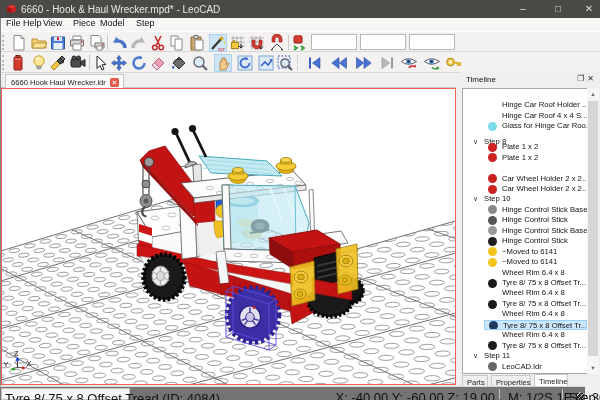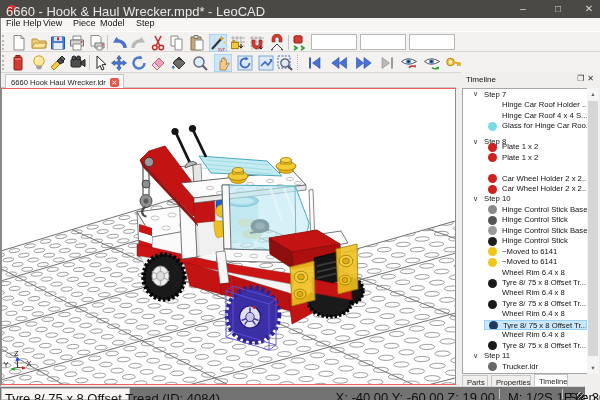--- a/index.html
+++ b/index.html
@@ -1,16 +1,16 @@
 <!DOCTYPE html>
 <html><head><meta charset="utf-8"><style>
 *{margin:0;padding:0;box-sizing:border-box}
 html,body{width:600px;height:400px;overflow:hidden;font-family:"Liberation Sans",sans-serif;background:#f0efee}
 #titlebar{position:absolute;left:0;top:0;width:600px;height:18px;background:#4b4945;color:#e9e8e6}
-#titlebar .txt{position:absolute;left:6px;top:3.5px;font-size:13px}
+#titlebar .txt{position:absolute;left:21px;top:3.5px;font-size:10px}
 #titlebar .wb{position:absolute;top:0;width:30px;height:18px;color:#dcdbd9;font-size:10px;text-align:center;line-height:17px}
 #menubar{position:absolute;left:0;top:18px;width:600px;height:12.5px;background:#f7f6f5;font-size:9px;color:#111}
 #menubar span{position:absolute;top:0.2px}
 #tb1{position:absolute;left:0;top:30.5px;width:600px;height:21.5px;background:#f3f2f0;border-top:1px solid #fff;border-bottom:1px solid #d9d7d5}
 #tb2{position:absolute;left:0;top:52px;width:600px;height:20.5px;background:#f3f2f0;border-bottom:1px solid #d9d7d5}
 .ti{position:absolute;width:18px;height:18px}
 .sep{position:absolute;top:3px;width:1px;height:15px;background:#c9c7c5}
 .sep2{position:absolute;top:3px;width:2px;height:15px;border-left:1px dotted #b5b3b1}
 .handle{position:absolute;left:2px;top:3px;width:3px;height:15px;border-left:2px dotted #b9b7b5}
 .combo{position:absolute;top:2.5px;height:15.5px;background:#fff;border:1px solid #b9b7b5}
@@ -1095,24 +1095,20 @@
         <text x="26.5" y="366">X</text>
         <text x="3.5" y="366.5">Y</text>
       </g>
 </svg>
 </div>
 <div id="splitter"></div>
 <div id="panel">
  <div id="ptitle">Timeline</div>
  <div id="pbtns">❐✕</div>
  <div id="tree">
-<div class="trow" style="top:0.8px">
-        <span class="chev">∨</span>
-        <span class="stxt">Step 7</span>
-      </div>
 <div class="trow" style="top:11.2px">
         <span class="pic"></span>
         <span class="itxt">Hinge Car Roof Holder  ...</span>
       </div>
 <div class="trow" style="top:21.7px">
         <span class="pic"></span>
         <span class="itxt">Hinge Car Roof  4 x  4 S...</span>
       </div>
 <div class="trow" style="top:32.1px">
         <span class="pic" style="background:#7adae8"></span>
@@ -1197,21 +1193,21 @@
 <div class="trow" style="top:251.6px">
         <span class="pic" style="background:#1a1a1a"></span>
         <span class="itxt">Tyre  8/ 75 x  8 Offset Tr...</span>
       </div>
 <div class="trow" style="top:262.1px">
         <span class="chev">∨</span>
         <span class="stxt">Step 11</span>
       </div>
 <div class="trow" style="top:272.5px">
         <span class="pic" style="background:#666666"></span>
-        <span class="itxt">Trucker.ldr</span>
+        <span class="itxt">LeoCAD.ldr</span>
       </div>
  </div>
  <div id="scroll">
       <div class="ar" style="top:0">▲</div>
       <div class="thumb"></div>
       <div class="ar" style="bottom:0">▼</div>
     </div>
  <div id="ptabs">
   <div class="t" style="left:1px;width:26px;text-align:center">Parts</div>
   <div class="t" style="left:30px;width:40px;text-align:center">Properties</div>

